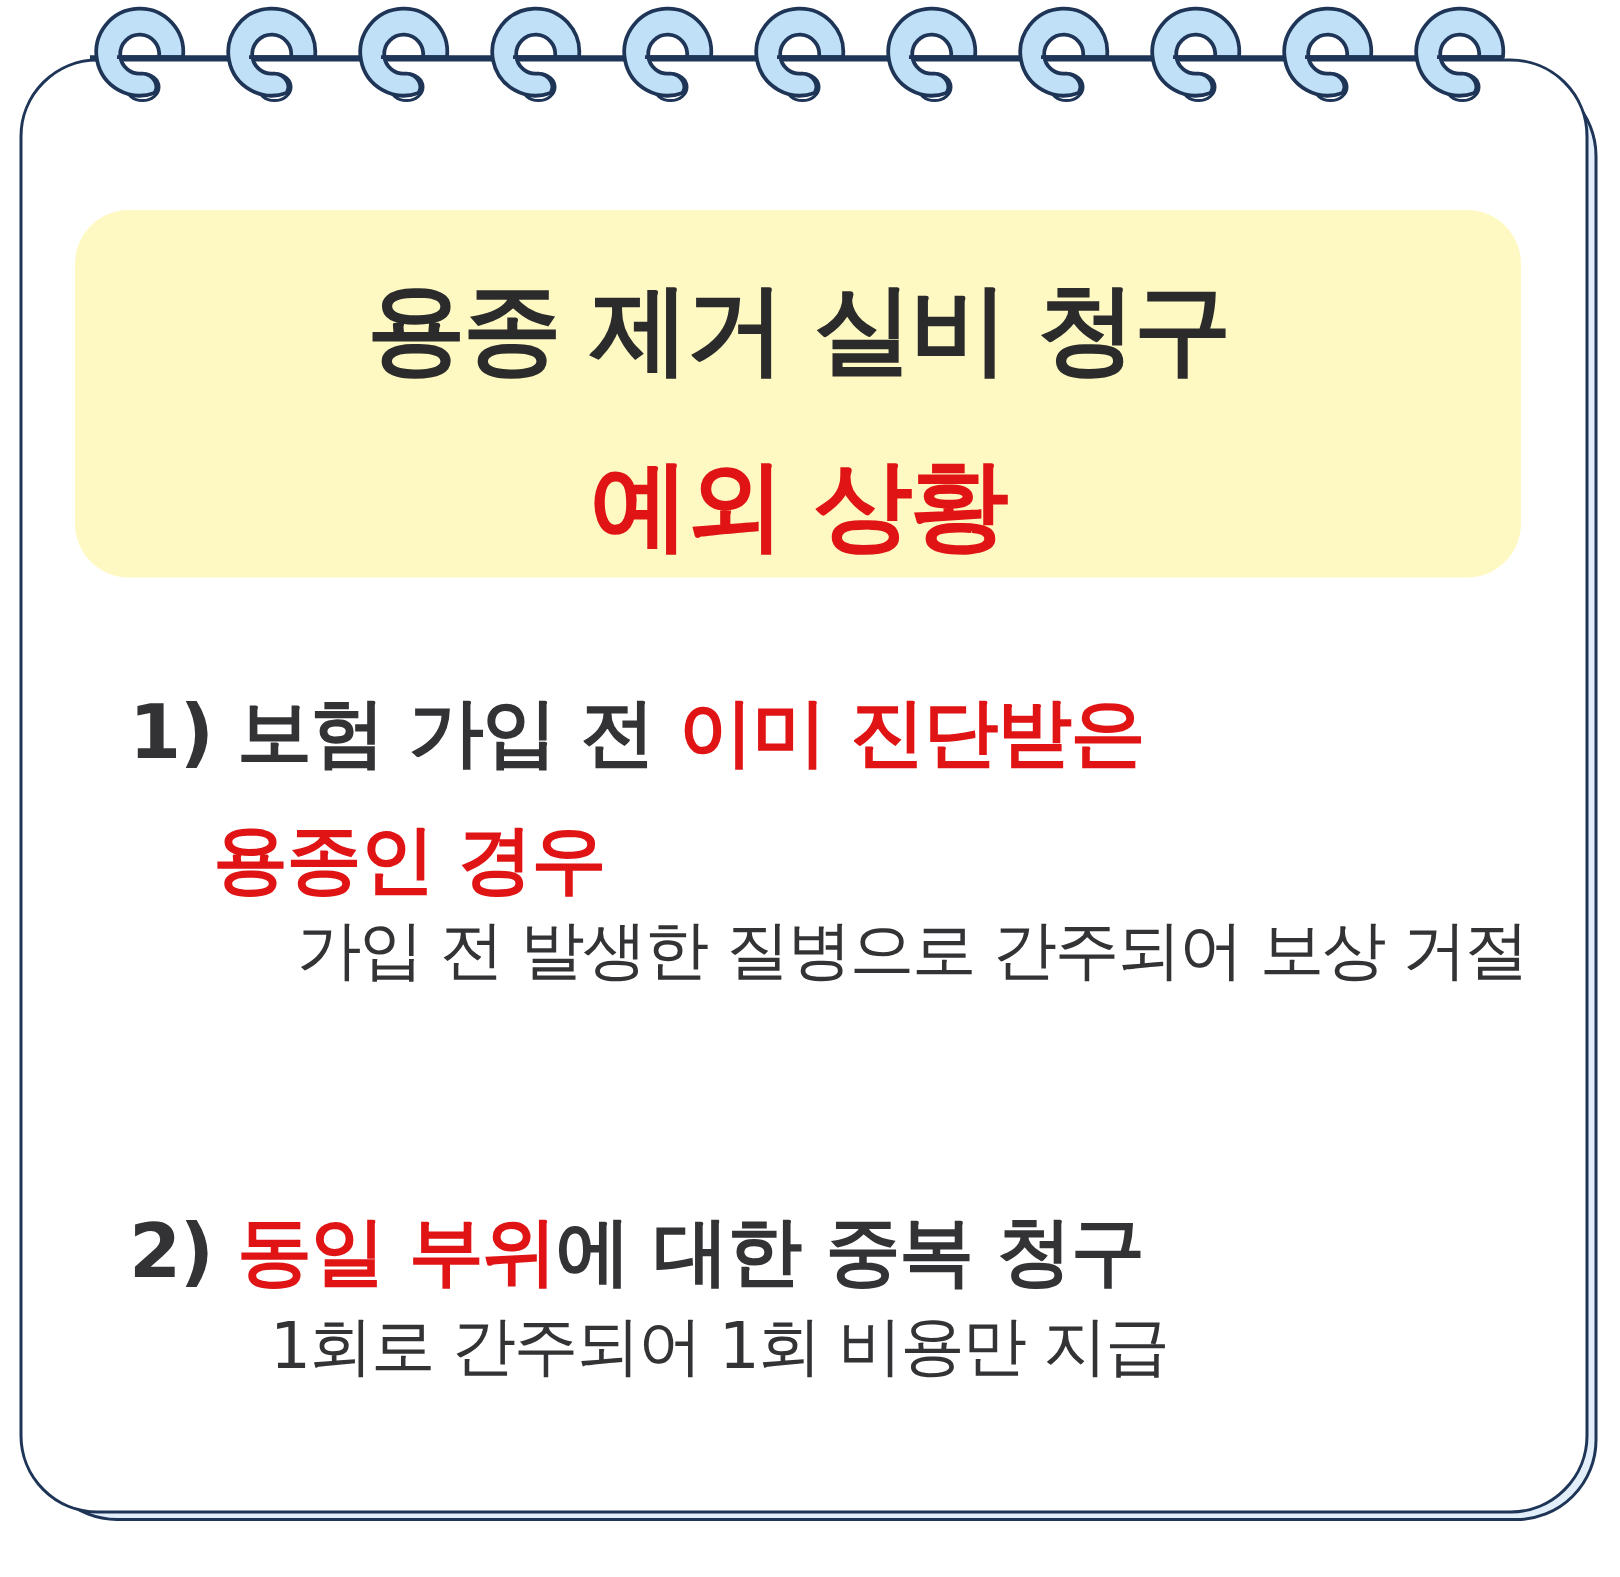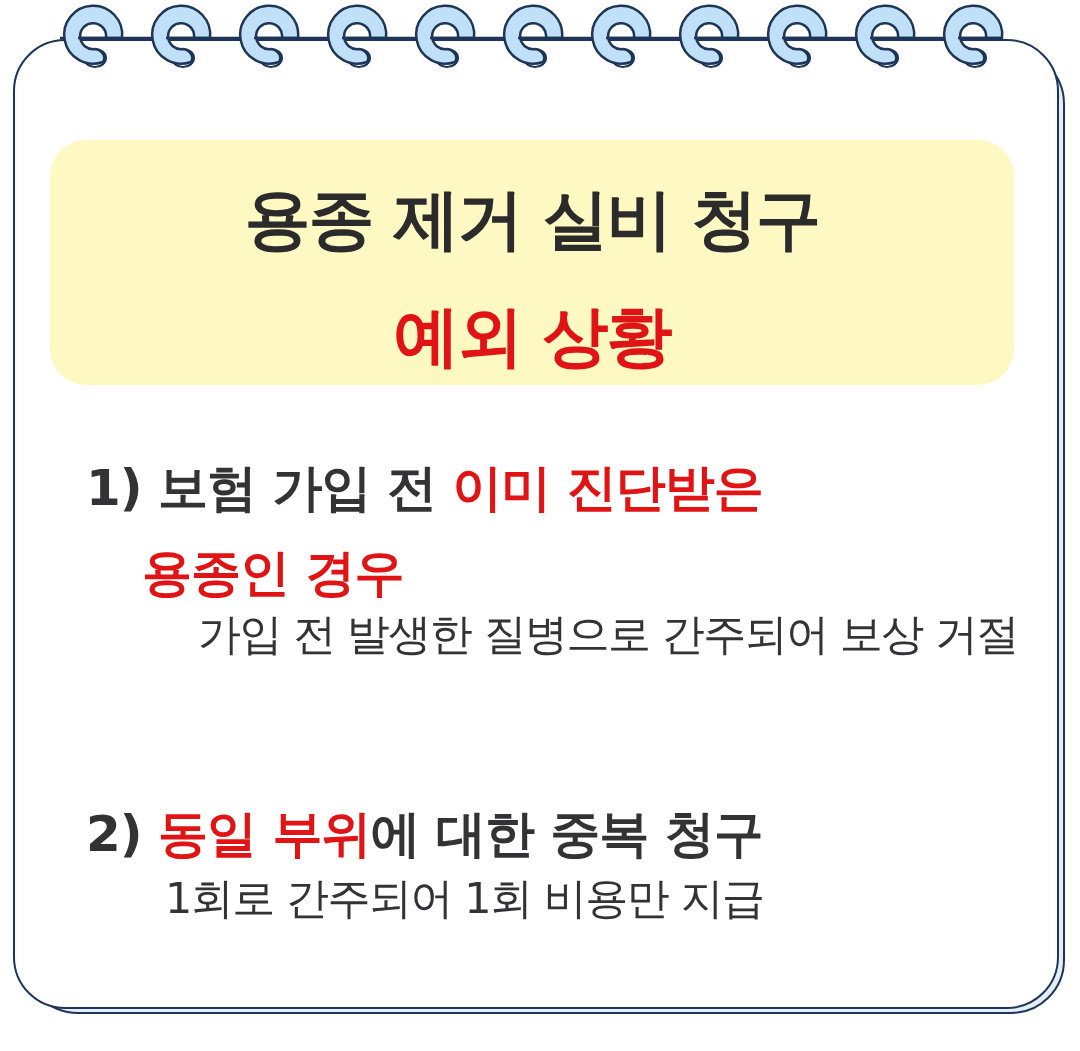--- a/index.html
+++ b/index.html
@@ -115,13 +115,13 @@
   <span>1)</span>
   <span>보험 가입 전 </span><span class="red">이미 진단받은</span>
 </div>
 <div class="item-head red" style="left:142px; top:543px;">용종인 경우</div>
 <div class="item-sub" style="left:150px; top:606px;margin-left:48px;">가입 전 발생한 질병으로 간주되어 보상 거절</div>
 
 <div class="item-head" style="left:86px; top:804px;">
   <span>2)</span>
   <span class="red">동일 부위</span><span>에 대한 중복 청구</span>
 </div>
-<div class="item-sub" style="left:165px; top:870px;">1회로 간주되어 1회 비용만 지급</div>
+<div class="item-sub" style="left:180px; top:870px;">1회로 간주되어 1회 비용만 지급</div>
 
 </body></html>

